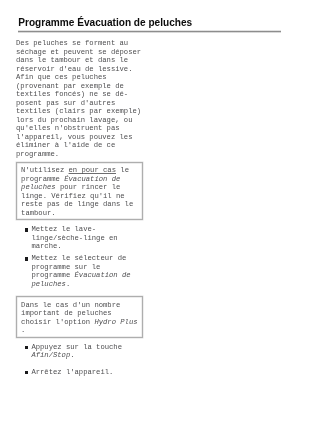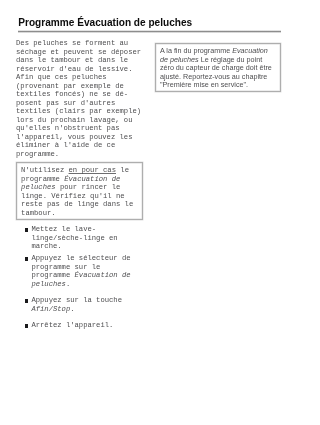--- a/index.html
+++ b/index.html
@@ -42,34 +42,32 @@
   <div class="col col-l">
 
     <p><span>Des peluches se forment au séchage et peuvent se déposer dans le tambour et dans le réservoir d'eau de lessive. Afin que ces peluches (provenant par exemple de textiles foncés) ne se dé­posent pas sur d'autres textiles (clairs par exemple) lors du prochain lavage, ou qu'elles n'obstruent pas l'appareil, vous pouvez les éliminer à l'aide de ce programme.</span></p>
 
     <div class="box blk">
       <p><span>N'utilisez </span><u>en pour cas</u><span> le program­me </span><i>Évacuation de peluches</i><span> pour rincer le linge. Vérifiez qu'il ne reste pas de linge dans le tambour.</span></p>
     </div>
 
     <ul class="afterbox">
         <li><span>Mettez le lave-linge/sèche-linge en marche.</span></li>
-        <li><span>Appuyez le sélecteur de programme sur le programme </span><i>Évacuation de pe­luches</i><span>.</span></li>
+        <li><span>Mettez le sélecteur de programme sur le programme </span><i>Évacuation de pe­luches</i><span>.</span></li>
       </ul>
 
+    <div class="box blk">
+      <p><span>Dans le cas d'un nombre important de peluches choisir l'option </span><i>Hydro Plus</i><span> .</span></p>
+    </div>
 
     <ul class="afterbox">
         <li><span>Appuyez sur la touche </span><i>Afin/Stop</i><span>.</span></li>
       </ul>
 
 
     <ul class="blk">
         <li><span>Arrêtez l'appareil.</span></li>
       </ul>
 
   </div>
 
-  <div class="col col-r">
-    <div class="box">
-      <p><span>A la fin du programme </span><i>Evacuation de peluches</i><span> Le réglage du point zéro du capteur de charge doit être ajusté. Reportez-vous au chapitre "Première mise en service".</span></p>
-    </div>
-  </div>
 
 </div>
 
 </body></html>

